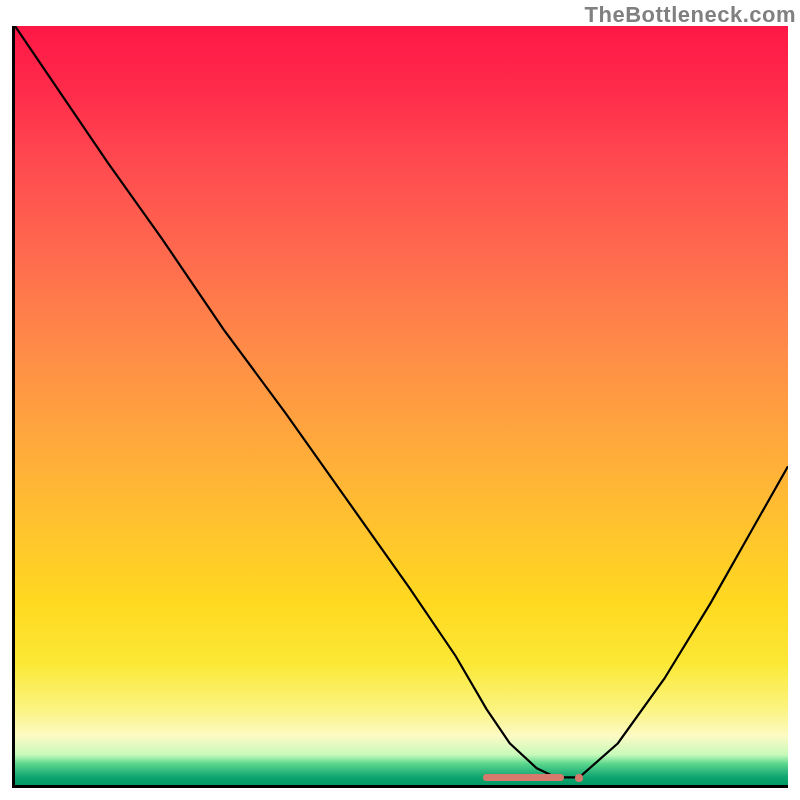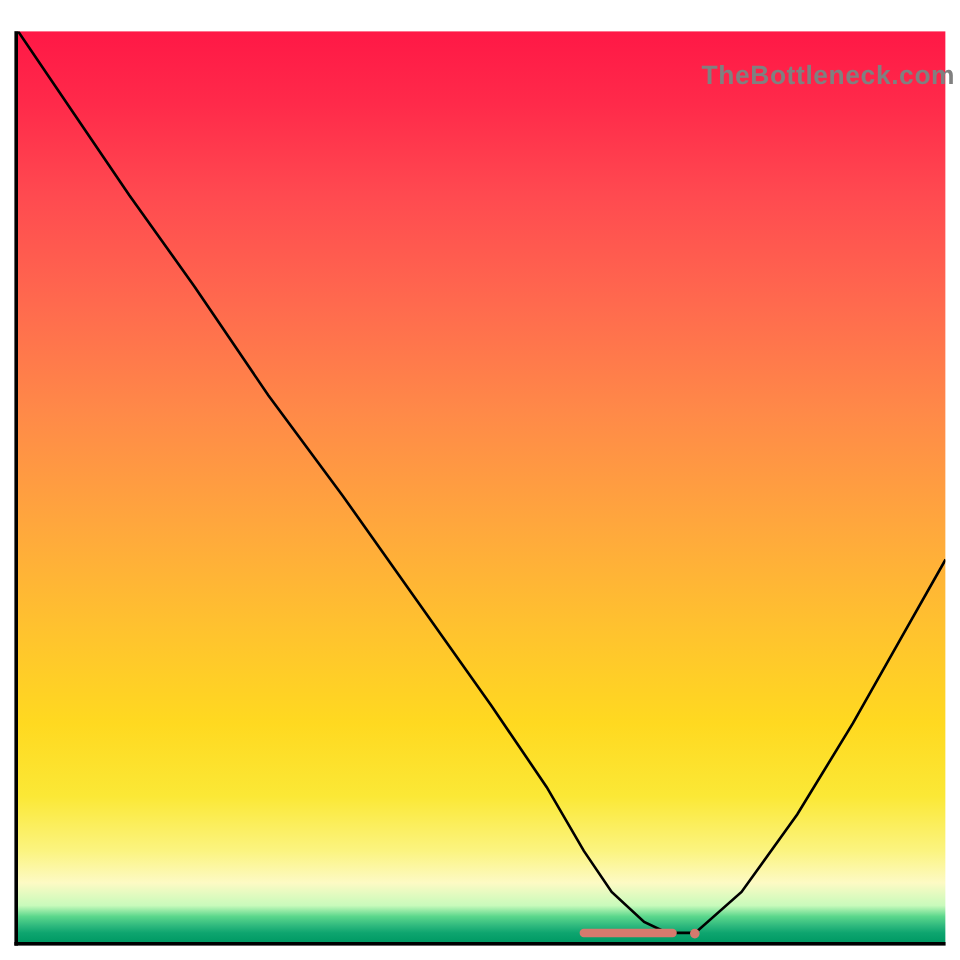--- a/index.html
+++ b/index.html
@@ -17,21 +17,20 @@
   }
   #watermark {
     position: absolute;
     right: 4px;
     top: 2px;
     color: #808080;
     font-size: 22px;
     font-weight: bold;
     letter-spacing: 0.5px;
     z-index: 10;
-    margin-top: 48px;
   }
   #plot {
     position: absolute;
     left: 12px;
     top: 26px;
     width: 776px;
     height: 762px;
     border-left: 3px solid #000;
     border-bottom: 3px solid #000;
     box-sizing: border-box;

